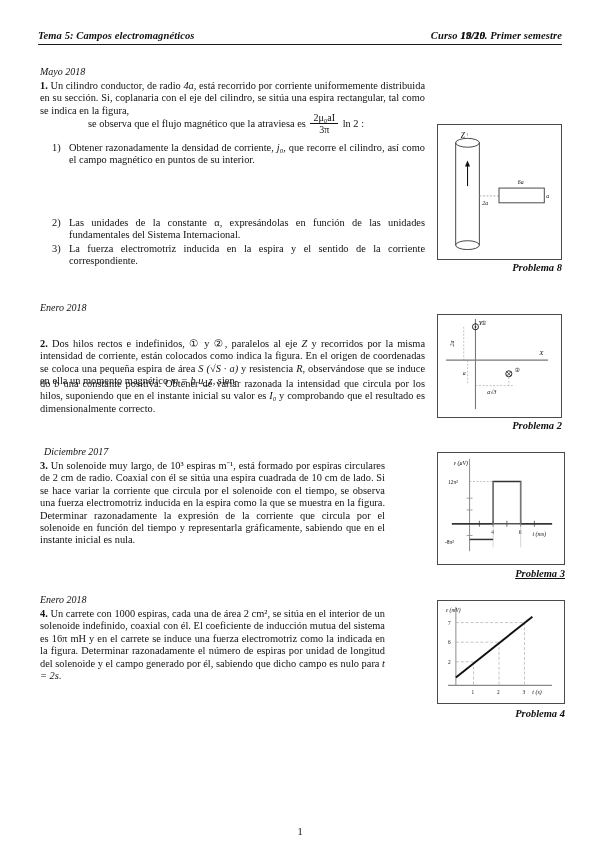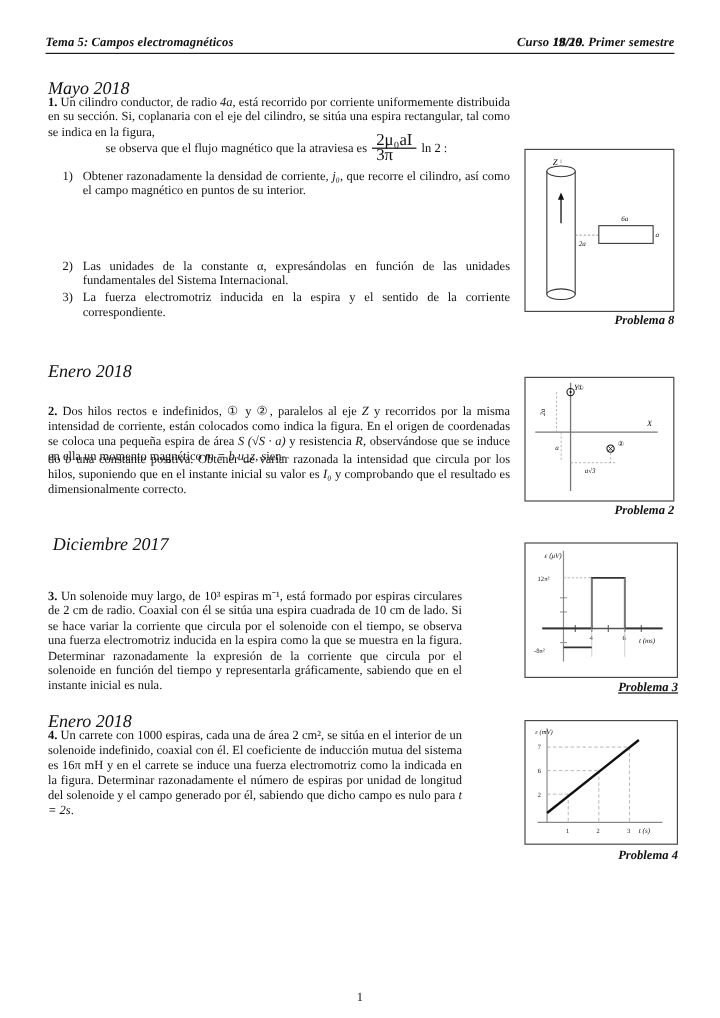--- a/index.html
+++ b/index.html
@@ -20,37 +20,37 @@
     font-style:italic; font-weight:bold; font-size:10.5px;
     border-bottom:1.1px solid #1a1a1a; padding-bottom:3px;
   }
   .header .hl { letter-spacing:.1px; }
   .header .hr { letter-spacing:.1px; white-space:nowrap; }
   .hr .ovl { position:relative; display:inline-block; }
   .hr .ovl .b { position:absolute; left:0.5px; top:0; }
 
   
   .date {
-    position:absolute; font-style:italic; font-size:15px; color:#111;
+    position:absolute; font-style:italic; font-size:10px; color:#111;
   }
   .para {
     position:absolute; font-size:10.4px; line-height:12.4px;
     text-align:justify; color:#111;
   }
   .para b { font-weight:bold; }
   .it { font-style:italic;font-family:Liberation Serif, serif; }
 
   .numlist { position:absolute; font-size:10.4px; line-height:12.4px; }
   .numlist .row { display:flex; margin-bottom:1px; }
   .numlist .n { width:17px; flex:none; }
   .numlist .t { flex:1; text-align:justify; }
 
   
-  .frac { display:inline-block; vertical-align:middle; text-align:left;
-          font-size:14px; line-height:11px; margin:0 2px; position:relative; top:-1px;}
+  .frac { display:inline-block; vertical-align:middle; text-align:center;
+          font-size:10px; line-height:11px; margin:0 2px; position:relative; top:-1px;}
   .frac .num { display:block; padding:0 3px; }
   .frac .den { display:block; border-top:1.1px solid #111; padding:0 3px; }
 
   
   .figbox {
     position:absolute; border:1.1px solid #4a4a4a; background:#fff;
     box-sizing:border-box;
   }
   .figcap {
     position:absolute; font-style:italic; font-weight:bold; font-size:10.5px;
@@ -165,21 +165,21 @@
 
       <line x1="38" y1="72" x2="76" y2="72" stroke="#999" stroke-width="0.6" stroke-dasharray="2,1.6"></line>
       <line x1="72" y1="60" x2="72" y2="72" stroke="#999" stroke-width="0.6" stroke-dasharray="2,1.6"></line>
       <text x="50" y="81" font-family="Liberation Serif, serif" font-style="italic" font-size="6" fill="#111">a√3</text>
     </svg>
   </div>
   <div class="figcap" style="left:437px; top:420px; width:125px;">Problema 2</div>
 
   <div class="date" style="left:44px; top:446px;font-family:Liberation Serif, serif;">Diciembre 2017</div>
 
-  <div class="para" style="left:40px; top:460px; width:345px;margin-top:32px;">
+  <div class="para" style="left:40px; top:460px; width:345px;">
     <b>3.</b><span> Un solenoide muy largo, de 10³ espiras m⁻¹, está formado por espiras circulares de 2 cm de radio. Coaxial con él se sitúa una espira cuadrada de 10 cm de lado. Si se hace variar la corriente que circula por el solenoide con el tiempo, se observa una fuerza electromotriz inducida en la espira como la que se muestra en la figura. Determinar razonadamente la expresión de la corriente que circula por el solenoide en función del tiempo y representarla gráficamente, sabiendo que en el instante inicial es nula.</span>
   </div>
 
   <div class="figbox" style="left:437px; top:452px; width:128px; height:113px;">
     <svg class="fig-svg" viewBox="0 0 128 113">
 
       <line x1="32" y1="6" x2="32" y2="100" stroke="#888" stroke-width="1.0"></line>
 
       <line x1="14" y1="72" x2="116" y2="72" stroke="#555" stroke-width="1.4"></line>
 

